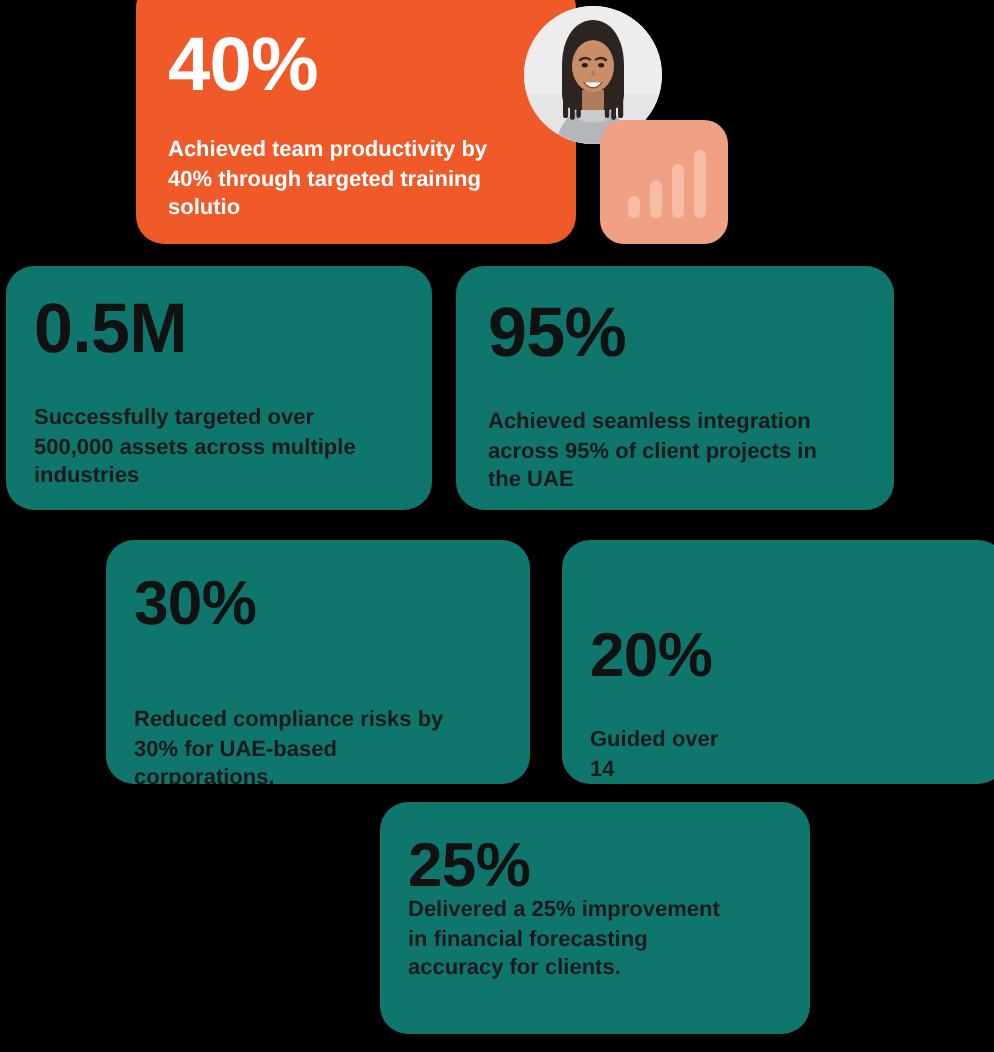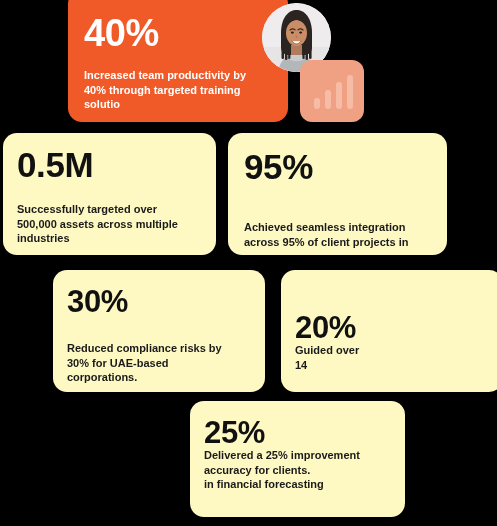--- a/index.html
+++ b/index.html
@@ -26,21 +26,21 @@
   }
 
   
   .card {
     position: absolute;
     border-radius: 14px;
     overflow: hidden;
   }
 
   .card-white {
-    background: #fef9c3;
+    background: #0f766e;
   }
 
   .card-orange {
     background: #F05A28;
   }
 
   .stat-value {
     font-weight: 700;
     letter-spacing: -0.01em;
     line-height: 1;
@@ -128,43 +128,43 @@
 
   
   #card-95 {
     left: 228px;
     top: 133px;
     width: 219px;
     height: 122px;
     padding: 16px 14px 12px 16px;
   }
   #card-95 .stat-value { font-size: 35px; }
-  #card-95 .stat-desc  { margin-top: 36px; }
+  #card-95 .stat-desc  { margin-top: 20px; }
 
   
   #card-30 {
     left: 53px;
     top: 270px;
     width: 212px;
     height: 122px;
     padding: 16px 14px 12px 14px;
   }
   #card-30 .stat-value { font-size: 31px; }
-  #card-30 .stat-desc  { margin-top: 24px; }
+  #card-30 .stat-desc  { margin-top: 36px; }
 
   
   #card-20 {
     left: 281px;
     top: 270px;
     width: 222px;
     height: 122px;
     padding: 18px 14px 12px 14px;
   }
   #card-20 .stat-value { font-size: 31px; margin-top: 24px; }
-  #card-20 .stat-desc  { }
+  #card-20 .stat-desc  { margin-top: 20px; }
 
   
   #card-25 {
     left: 190px;
     top: 401px;
     width: 215px;
     height: 116px;
     padding: 16px 14px 12px 14px;
   }
   #card-25 .stat-value { font-size: 31px; }
@@ -173,21 +173,21 @@
   .desc-line { display: block; }
 </style>
 </head>
 <body>
 
 <div class="stage">
 
   <div class="card card-orange" id="card-40">
     <div class="stat-value">40%</div>
     <div class="stat-desc">
-      <span class="desc-line">Increased team productivity by</span>
+      <span class="desc-line">Achieved team productivity by</span>
       <span class="desc-line">40% through targeted training</span>
       <span class="desc-line">solutio</span>
     </div>
   </div>
 
   <div id="avatar">
     <svg viewBox="0 0 69 69" xmlns="http://www.w3.org/2000/svg">
       <defs>
         <clipPath id="circ">
             <circle cx="34.5" cy="34.5" r="34.5"></circle>
@@ -250,20 +250,21 @@
       <span class="desc-line">500,000 assets across multiple</span>
       <span class="desc-line">industries</span>
     </div>
   </div>
 
   <div class="card card-white" id="card-95">
     <div class="stat-value">95%</div>
     <div class="stat-desc">
       <span class="desc-line">Achieved seamless integration</span>
       <span class="desc-line">across 95% of client projects in</span>
+      <span class="desc-line">the UAE</span>
     </div>
   </div>
 
   <div class="card card-white" id="card-30">
     <div class="stat-value">30%</div>
     <div class="stat-desc">
       <span class="desc-line">Reduced compliance risks by</span>
       <span class="desc-line">30% for UAE-based</span>
       <span class="desc-line">corporations.</span>
     </div>
@@ -274,18 +275,18 @@
     <div class="stat-desc">
       <span class="desc-line">Guided over</span>
       <span class="desc-line">14</span>
     </div>
   </div>
 
   <div class="card card-white" id="card-25">
     <div class="stat-value">25%</div>
     <div class="stat-desc">
       <span class="desc-line">Delivered a 25% improvement</span>
+      <span class="desc-line">in financial forecasting</span>
       <span class="desc-line">accuracy for clients.</span>
-      <span class="desc-line">in financial forecasting</span>
     </div>
   </div>
 
 </div>
 
 </body></html>

